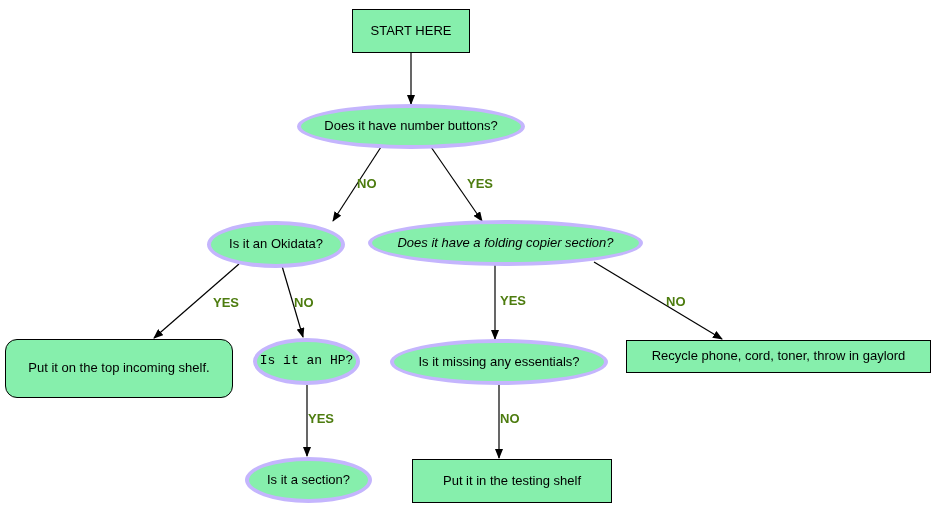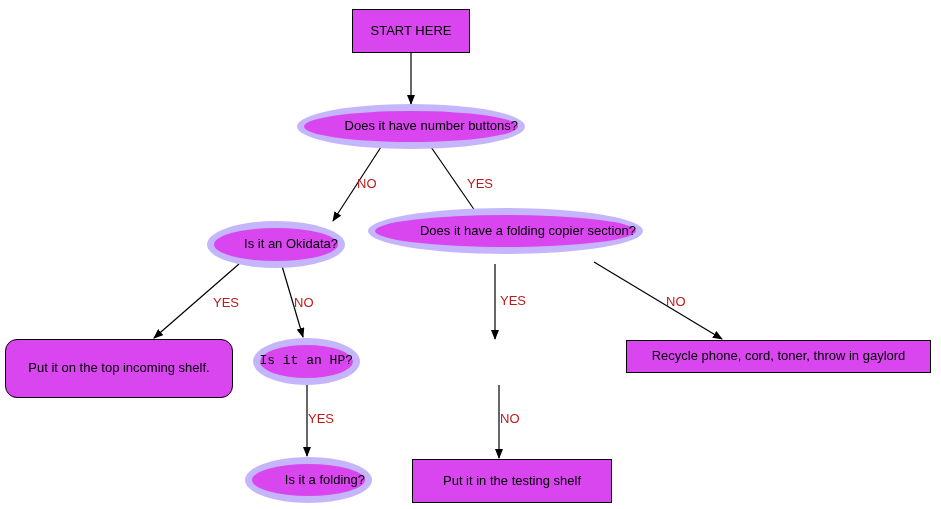--- a/index.html
+++ b/index.html
@@ -26,42 +26,42 @@
     height: 509px;
     pointer-events: none;
   }
   .node {
     position: absolute;
     box-sizing: border-box;
     display: flex;
     align-items: center;
     justify-content: center;
     text-align: center;
-    background: #d946ef;
+    background: #86efac;
     color: #000000;
     font-size: 13px;
     line-height: 1.1;
     white-space: nowrap;
   }
   .node.box {
     border: 1px solid #000000;
     border-radius: 0;
   }
   .node.ellipse {
-    border: 7px solid #c4b5fd;
+    border: 4px solid #c4b5fd;
     border-radius: 50% / 50%;
-    justify-content: flex-end;
   }
   .edge-label {
     position: absolute;
     font-size: 13px;
-    color: #b91c1c;
+    color: #4d7c0f;
     background: transparent;
     white-space: nowrap;
     line-height: 1;
+    font-weight: bold;
   }
 </style>
 </head>
 <body>
 
 <div id="flowchart-canvas">
 
   <svg id="edges-layer" width="941" height="509" viewBox="0 0 941 509">
     <defs>
       <marker id="arrowhead" markerWidth="10" markerHeight="8" refX="9" refY="4" orient="auto" markerUnits="userSpaceOnUse">
@@ -93,39 +93,42 @@
   </div>
 
   <div class="node ellipse" style="left:297px; top:104px; width:228px; height:45px;">
     <span>Does it have number buttons?</span>
   </div>
 
   <div class="node ellipse" style="left:207px; top:221px; width:138px; height:47px;">
     <span>Is it an Okidata?</span>
   </div>
 
-  <div class="node ellipse" style="left:368px; top:208px; width:275px; height:46px;">
+  <div class="node ellipse" style="left:368px; top:220px; width:275px; height:46px;font-style:italic;">
     <span>Does it have a folding copier section?</span>
   </div>
 
   <div class="node box" style="left:5px; top:339px; width:228px; height:59px;border-radius:12px;">
     <span>Put it on the top incoming shelf.</span>
   </div>
 
   <div class="node ellipse" style="left:253px; top:338px; width:107px; height:47px;font-family:Liberation Mono, monospace;">
     <span>Is it an HP?</span>
   </div>
 
+  <div class="node ellipse" style="left:390px; top:339px; width:218px; height:46px;">
+    <span>Is it missing any essentials?</span>
+  </div>
 
   <div class="node box" style="left:626px; top:340px; width:305px; height:33px;">
     <span>Recycle phone, cord, toner, throw in gaylord</span>
   </div>
 
   <div class="node ellipse" style="left:245px; top:457px; width:127px; height:46px;">
-    <span>Is it a folding?</span>
+    <span>Is it a section?</span>
   </div>
 
   <div class="node box" style="left:412px; top:459px; width:200px; height:44px;">
     <span>Put it in the testing shelf</span>
   </div>
 
   <div class="edge-label" style="left:357px; top:177px;">NO</div>
 
   <div class="edge-label" style="left:467px; top:177px;">YES</div>
 

